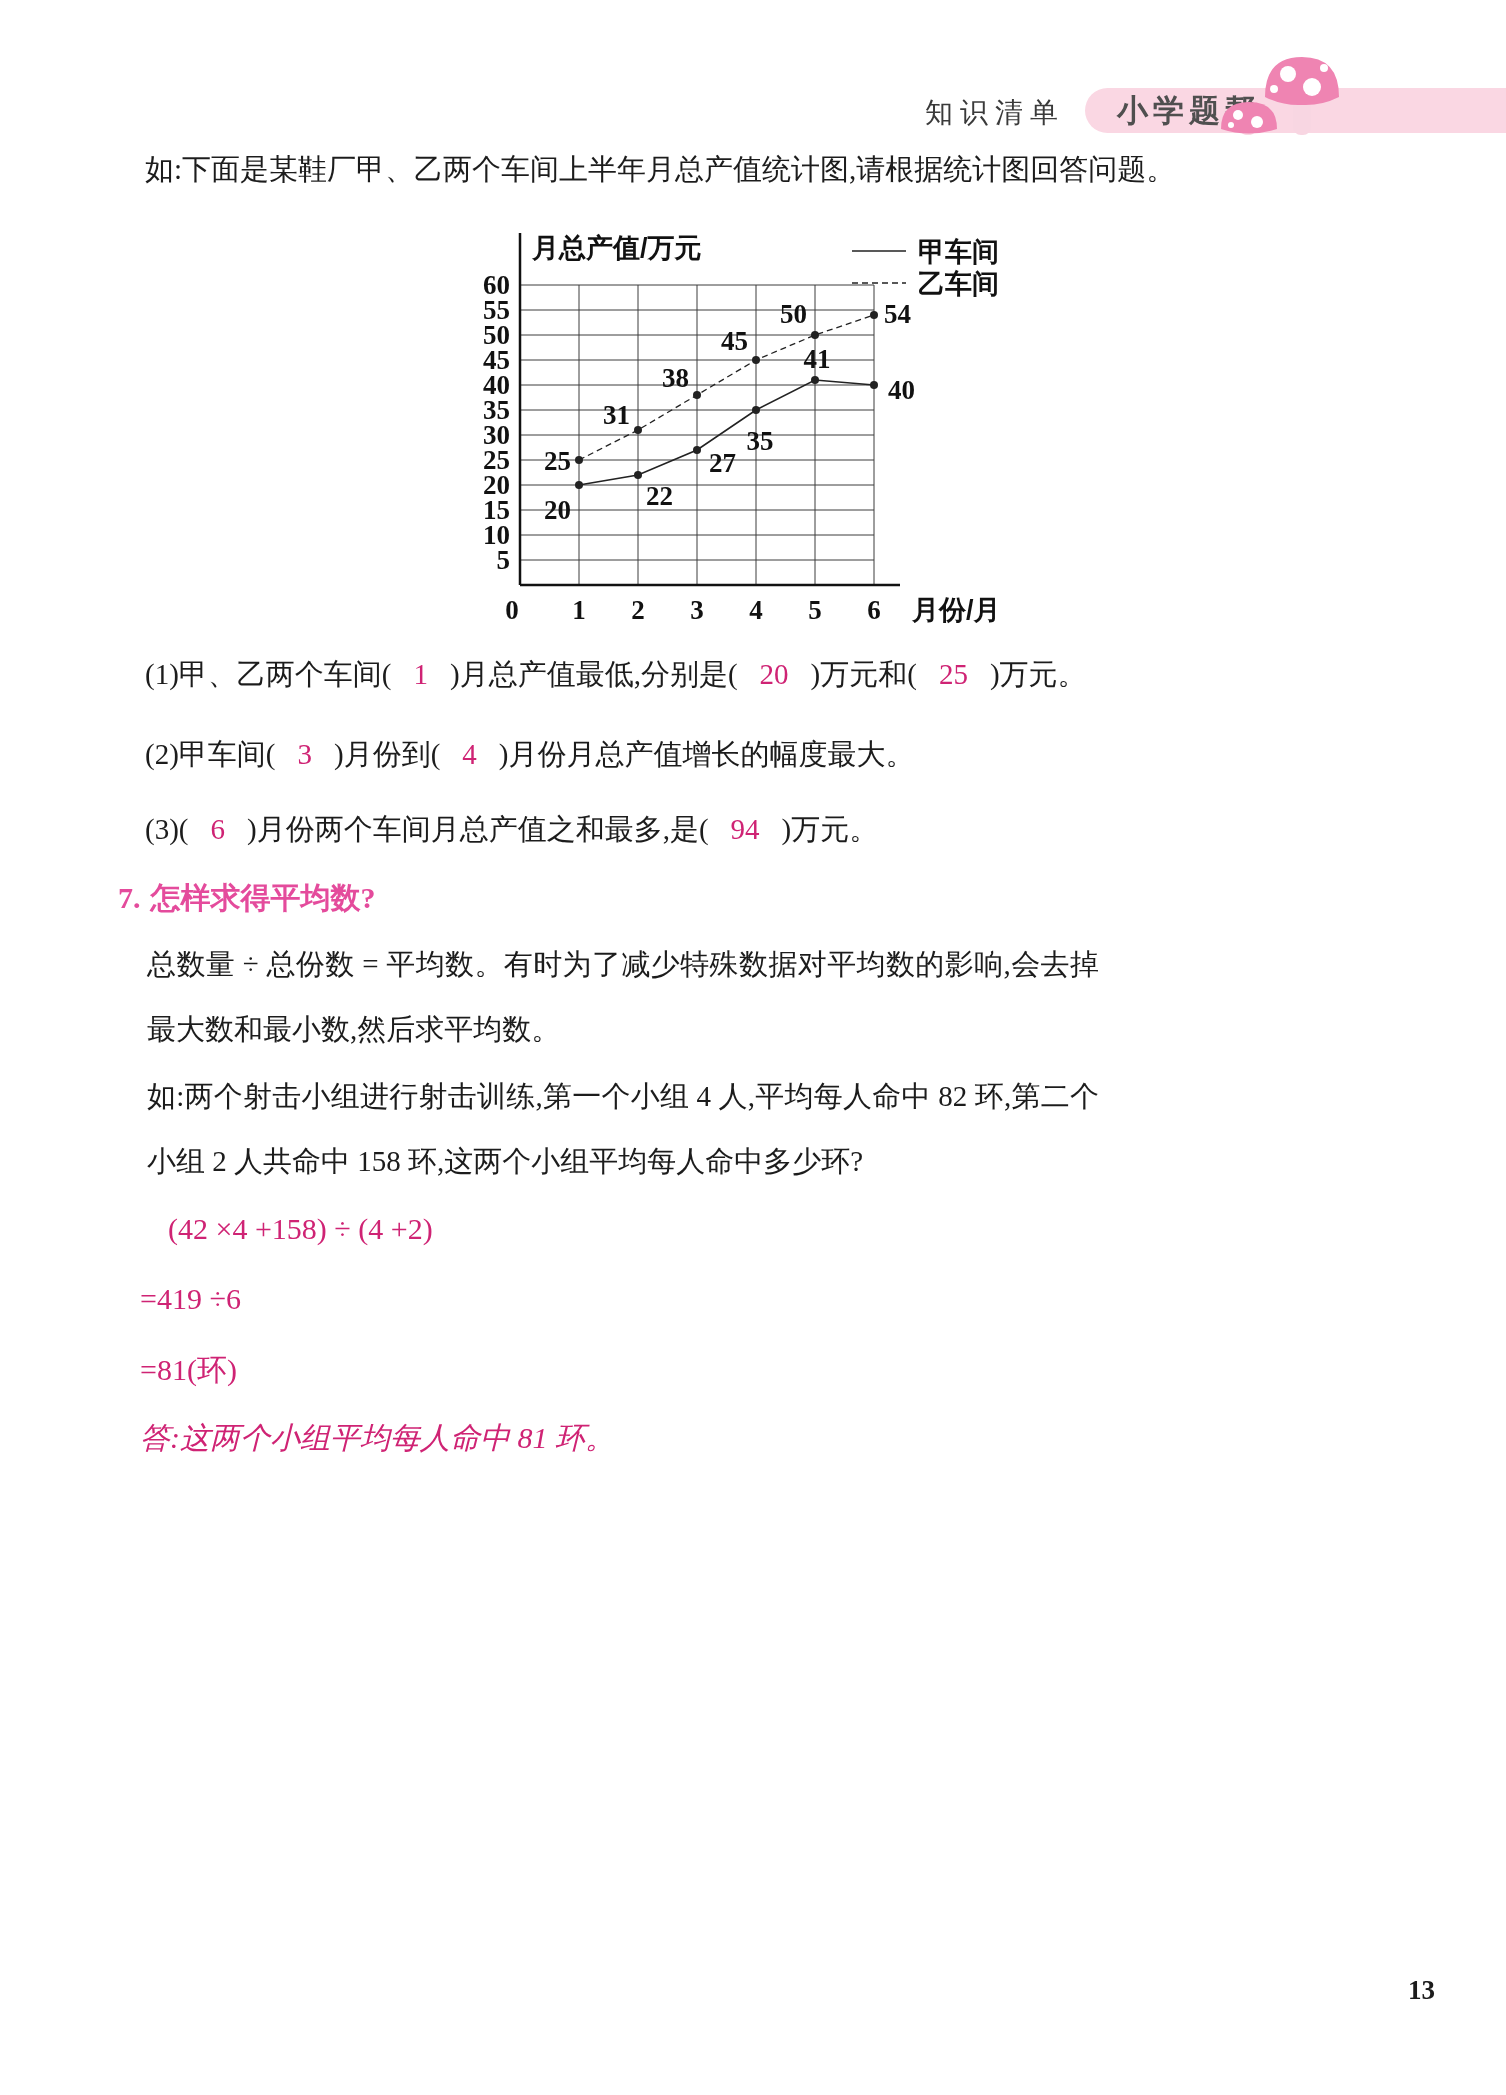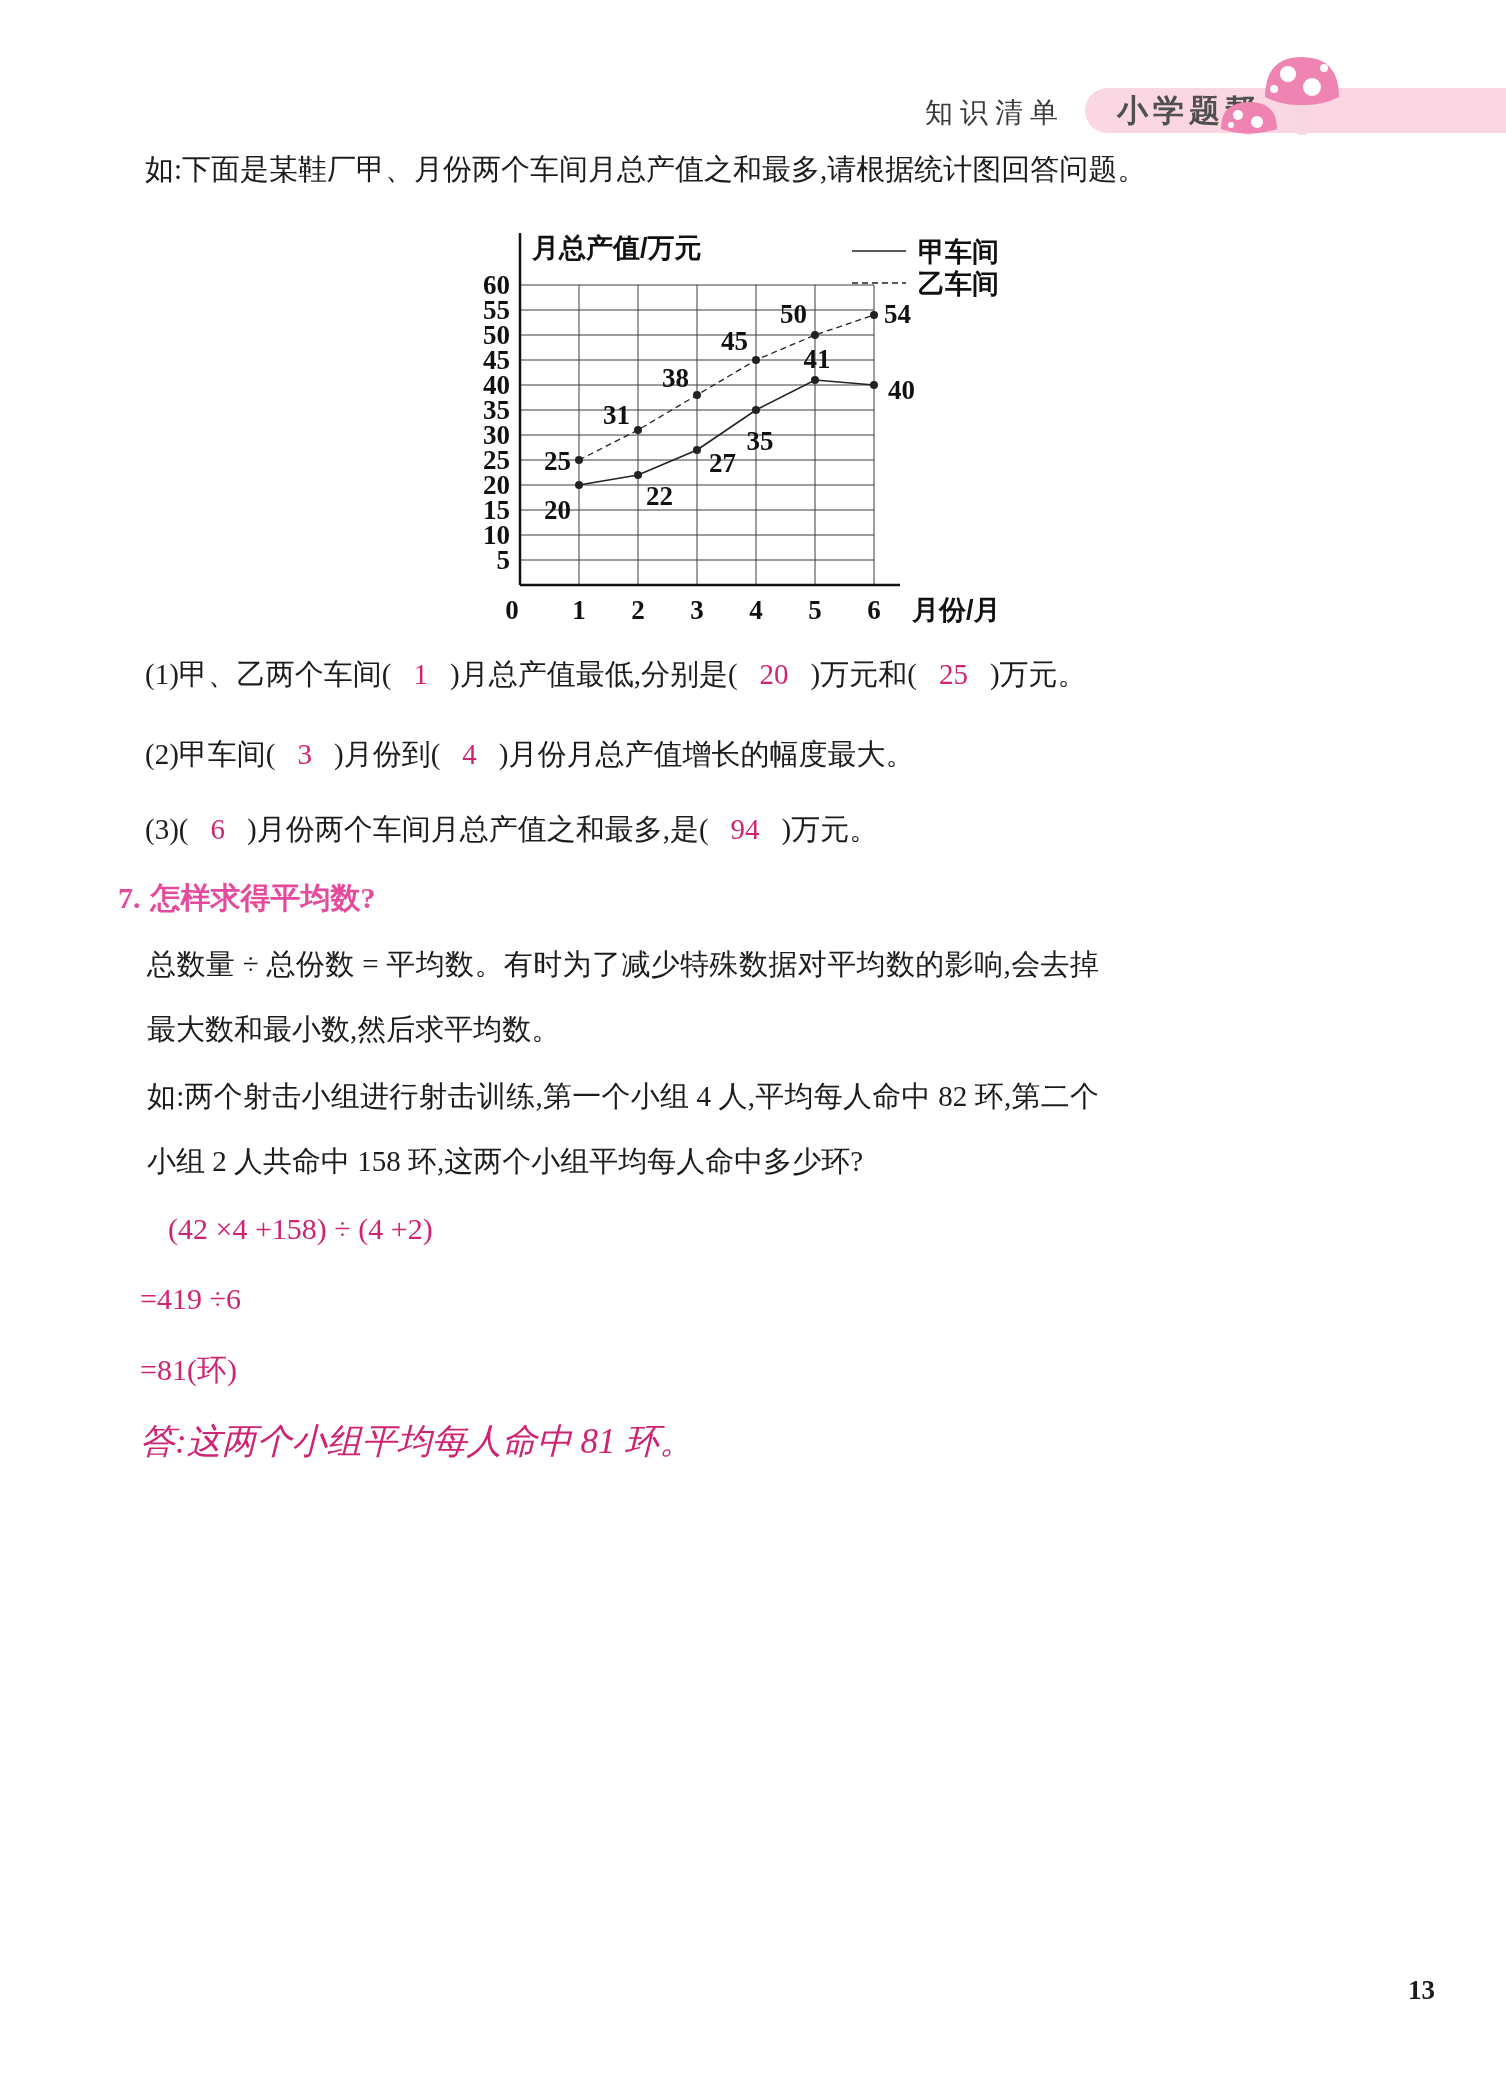--- a/index.html
+++ b/index.html
@@ -29,21 +29,21 @@
   .badge-label{
     font-family:"Liberation Sans",sans-serif;font-weight:bold;font-size:31px;
     color:#4f4f4f;letter-spacing:5px;padding-left:32px;
   }
   .mush-svg{z-index:2;}
   
   .q7-heading{font-size:30px;font-weight:bold;color:var(--heading);white-space:nowrap;margin:0;}
   .q7-num{margin-right:10px;}
   
   .sol{font-size:30px;color:var(--accent);white-space:nowrap;margin:0;}
-  .answer-line{font-size:35px;color:var(--accent);font-style:italic;white-space:nowrap;margin:0;}
+  .answer-line{font-size:30px;color:var(--accent);font-style:italic;white-space:nowrap;margin:0;}
   .page-num{font-size:27px;font-weight:bold;}
   
   .grid{stroke:#3d3d3d;stroke-width:1;}
   .axis{stroke:#111;stroke-width:2.5;}
   .tick{font-family:"Liberation Serif",serif;font-weight:bold;font-size:27px;fill:#111;}
   .dlabel{font-family:"Liberation Serif",serif;font-weight:bold;font-size:27px;fill:#111;}
   .axlabel{font-family:"Liberation Sans",sans-serif;font-weight:bold;font-size:27px;fill:#111;}
   .series{fill:none;stroke:#222;stroke-width:1.6;}
   .dashed{stroke-dasharray:6 4;stroke-width:1.3;}
   .marker{fill:#222;}
@@ -66,21 +66,21 @@
   <circle cx="119" cy="23" r="4" fill="#fff"></circle>
   <circle cx="69" cy="44" r="4" fill="#fff"></circle>
 
   <rect x="36" y="80" width="14" height="10" rx="5" fill="var(--mush-stem)"></rect>
   <path d="M 16 84 Q 16 57 44 57 Q 72 57 72 84 Q 44 93 16 84 Z" fill="var(--mush)"></path>
   <circle cx="33" cy="70" r="5" fill="#fff"></circle>
   <circle cx="52" cy="77" r="6" fill="#fff"></circle>
   <circle cx="26" cy="80" r="3" fill="#fff"></circle>
 </svg>
 
-<p class="abs line" style="left:145px;top:150px;">如:下面是某鞋厂甲、月份两个车间月总产值之和最多,请根据统计图回答问题。</p>
+<p class="abs line" style="left:145px;top:150px;">如:下面是某鞋厂甲、乙两个车间上半年月总产值统计图,请根据统计图回答问题。</p>
 
 <svg id="chart-svg" class="abs" style="left:360px;top:225px;" width="660" height="430" viewBox="0 0 660 430">
     <line x1="160" y1="335" x2="514" y2="335" class="grid"></line>
     <line x1="160" y1="310" x2="514" y2="310" class="grid"></line>
     <line x1="160" y1="285" x2="514" y2="285" class="grid"></line>
     <line x1="160" y1="260" x2="514" y2="260" class="grid"></line>
     <line x1="160" y1="235" x2="514" y2="235" class="grid"></line>
     <line x1="160" y1="210" x2="514" y2="210" class="grid"></line>
     <line x1="160" y1="185" x2="514" y2="185" class="grid"></line>
     <line x1="160" y1="160" x2="514" y2="160" class="grid"></line>

